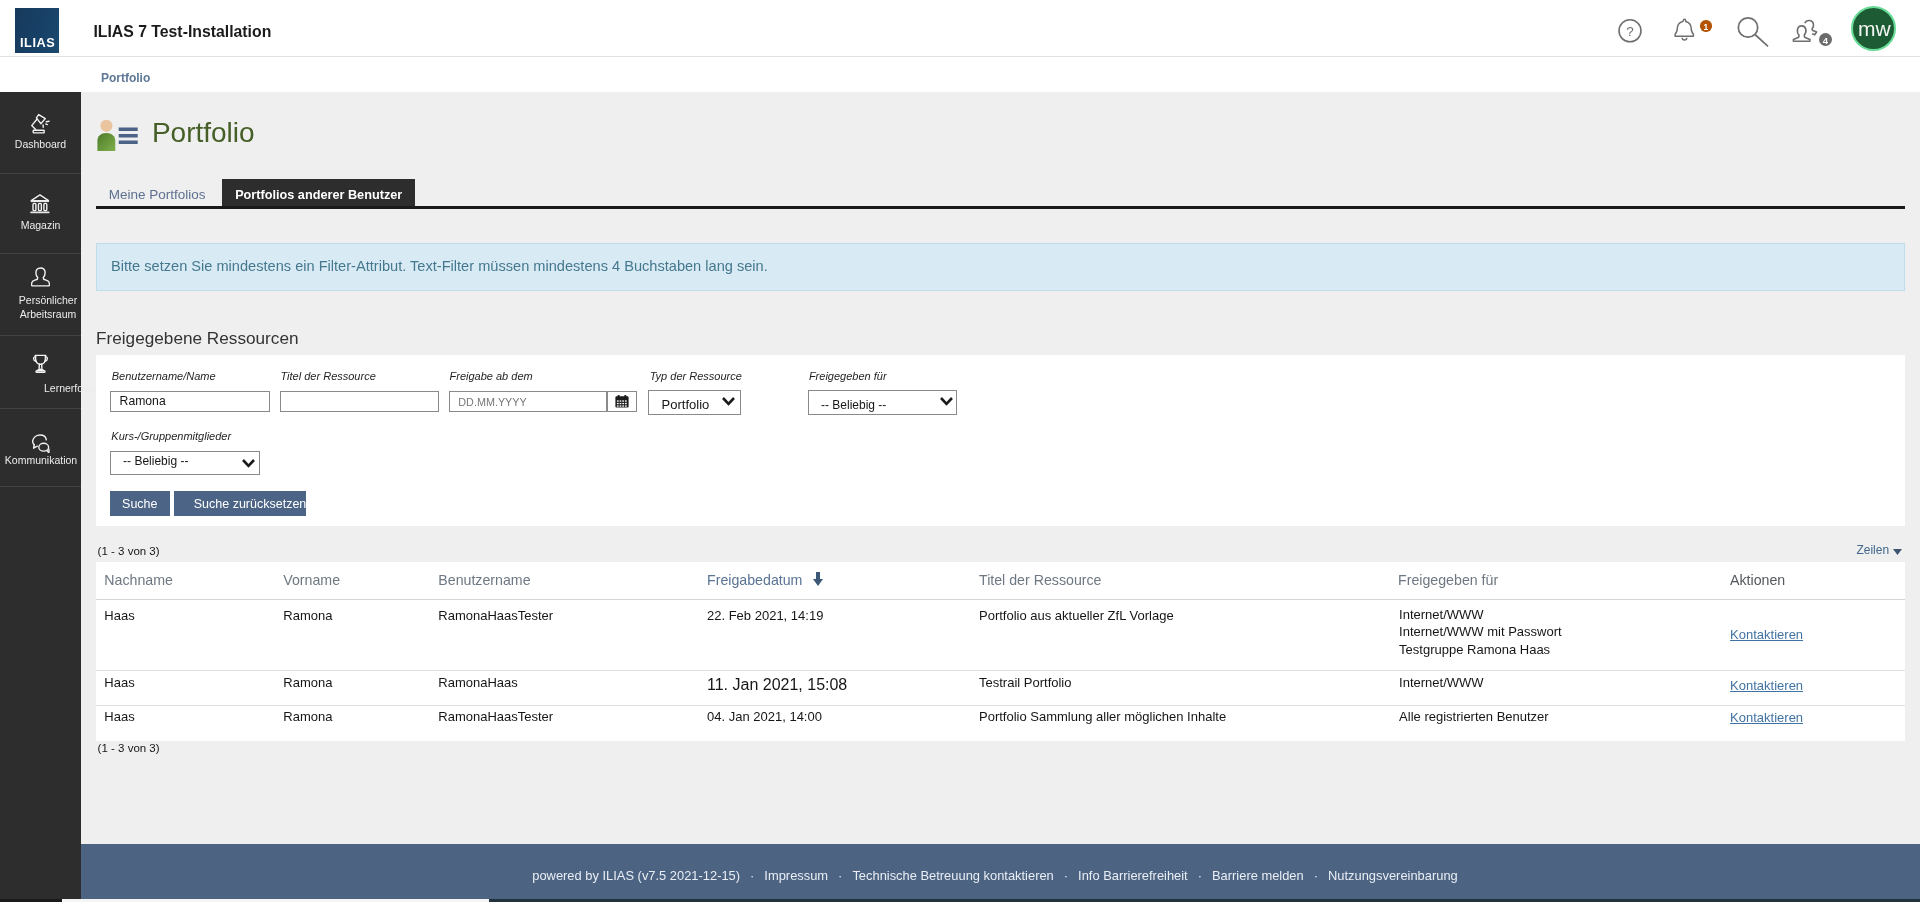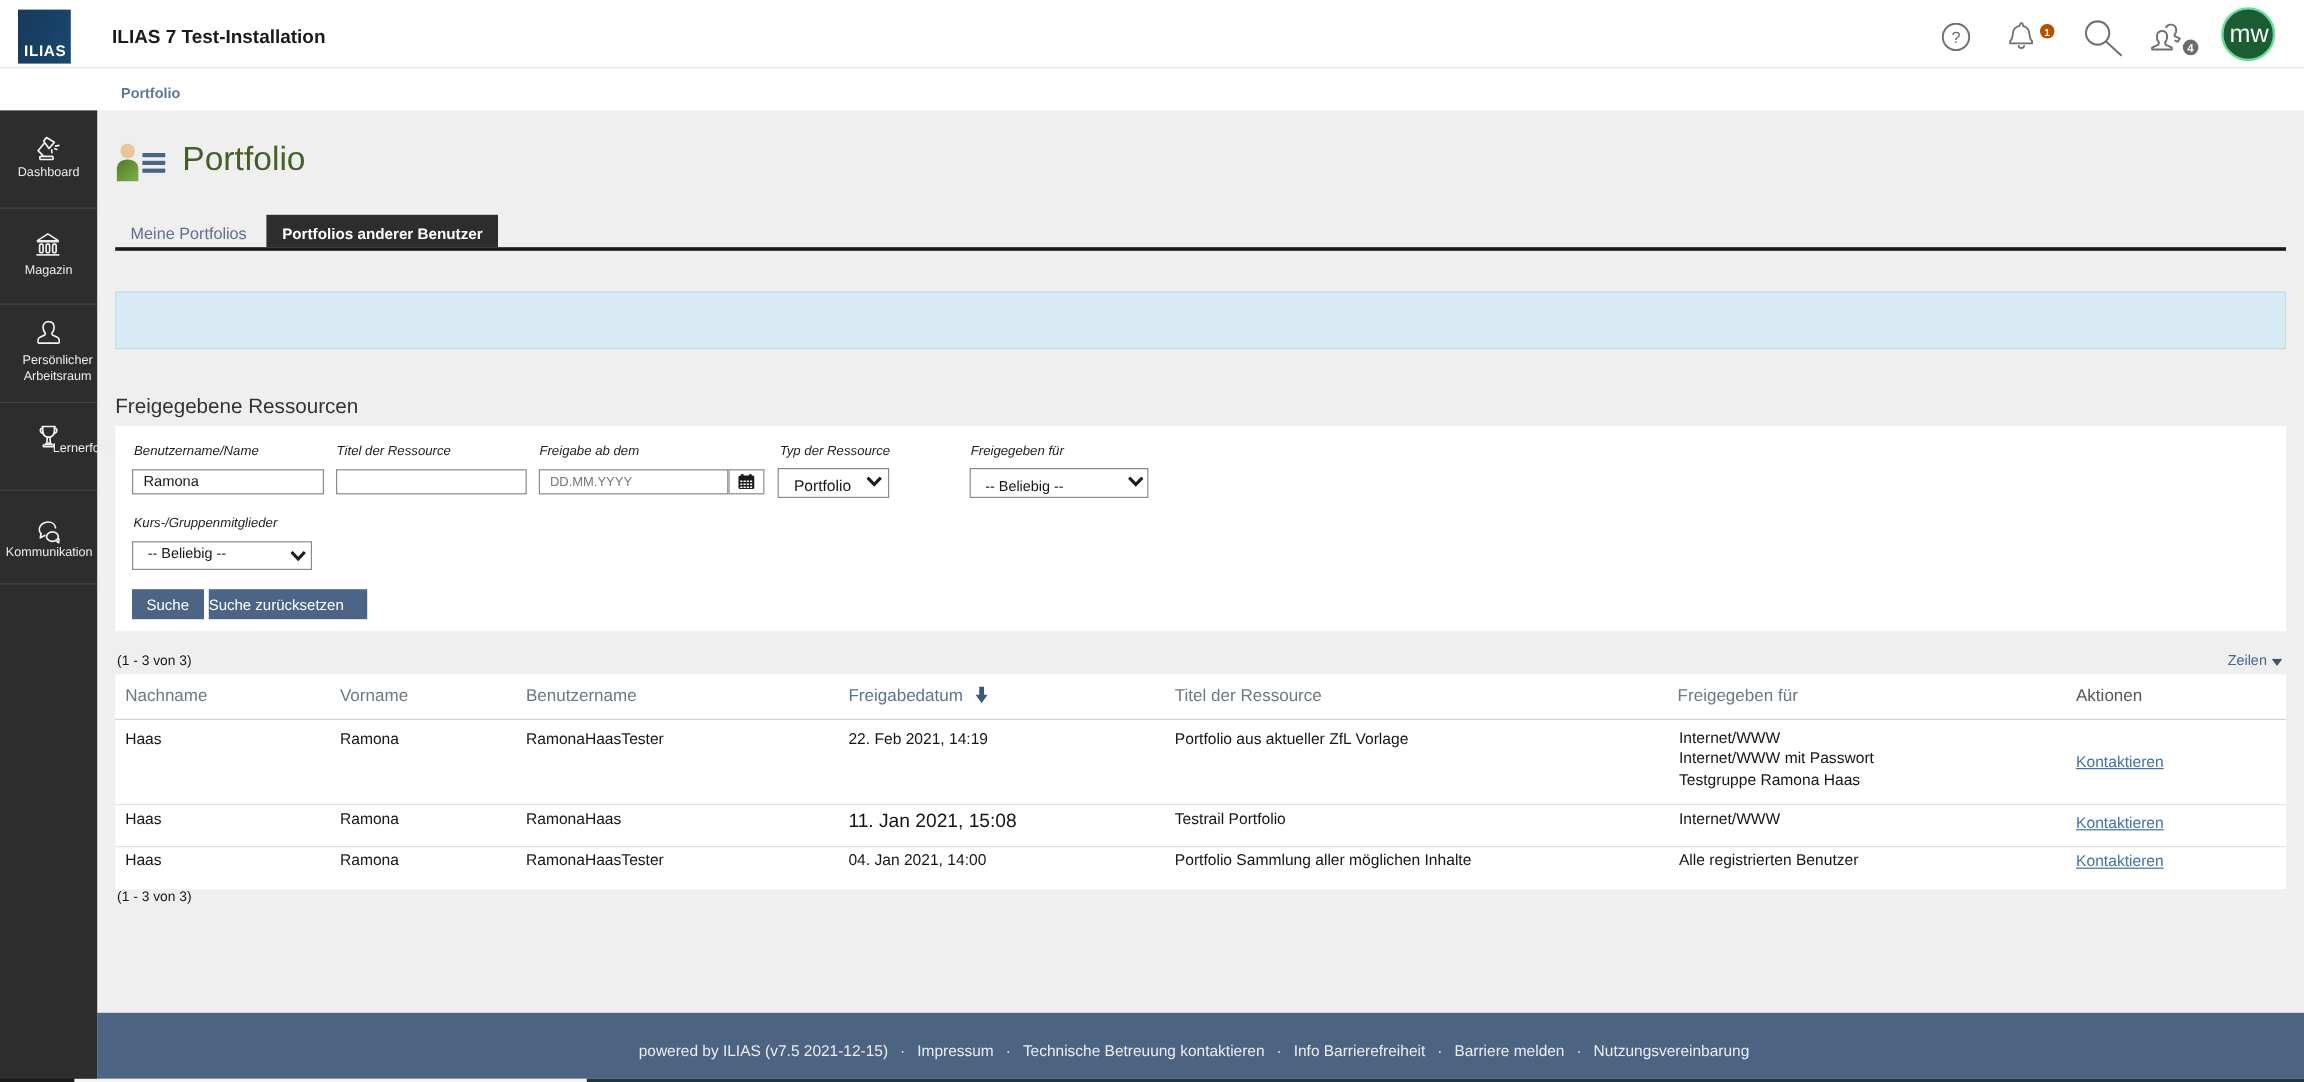--- a/index.html
+++ b/index.html
@@ -85,21 +85,21 @@
   <svg class="abs" style="left:32px;top:354px;" width="17" height="20" viewBox="0 0 17 20">
     <g fill="none" stroke="#f2f2f2" stroke-width="1.4" stroke-linejoin="round" stroke-linecap="round">
       <path d="M3.2 1.4 H13.8"></path>
       <path d="M3.6 1.6 V4.6 C3.6 8 5.4 10.3 8.5 10.3 C11.6 10.3 13.4 8 13.4 4.6 V1.6"></path>
       <path d="M3.5 2.8 C1 2.8 0.7 6.4 4.2 7.3 M13.5 2.8 C16 2.8 16.3 6.4 12.8 7.3"></path>
       <path d="M7.4 10.3 L7.1 14.4 M9.6 10.3 L9.9 14.4"></path>
       <path d="M5.9 16.3 C5.9 14.9 11.1 14.9 11.1 16.3"></path>
       <rect x="4" y="16.6" width="9" height="1.7" rx="0.85"></rect>
     </g>
   </svg>
-  <div class="t" style="left:0;top:368px;width:81px;text-align:center;font-size:10.5px;color:#ececec;padding-left:44px;">Lernerfolge</div>
+  <div class="t" style="left:0;top:382px;width:81px;text-align:center;font-size:10.5px;color:#ececec;padding-left:44px;">Lernerfolge</div>
 
   <svg class="abs" style="left:31.5px;top:434px;" width="18" height="19" viewBox="0 0 18 19">
     <g fill="none" stroke="#f2f2f2" stroke-width="1.4" stroke-linejoin="round" stroke-linecap="round">
       <path d="M2.2 10.8 C1 9.6 0.4 8 0.8 6.3 C1.5 3.2 4.6 1 8.1 1 C11.4 1 13.9 3 14.3 5.8"></path>
       <path d="M2.2 10.6 L1.6 14.2 L5.3 12.2"></path>
       <ellipse cx="11.7" cy="13.2" rx="4.9" ry="3.9"></ellipse>
       <path d="M14.7 16.4 L16.9 18.7 L17 15.1"></path>
     </g>
   </svg>
   <div class="t" style="left:0;top:453.7px;width:82px;text-align:center;font-size:10.5px;color:#ececec;">Kommunikation</div>
@@ -118,20 +118,21 @@
     <rect x="22.7" y="26.5" width="19" height="3.5" fill="#4a6386"></rect>
   </svg>
   <div class="t" style="left:151.9px;top:116.3px;font-size:28px;color:#465f28;">Portfolio</div>
 
   <div class="t" style="left:108.8px;top:186.7px;font-size:13.5px;color:#5e7090;">Meine Portfolios</div>
   <div class="abs" style="left:222px;top:178.5px;width:193.4px;height:27.5px;background:#2d2d2d;"></div>
   <div class="t" style="left:222px;top:187.5px;width:193.4px;text-align:center;font-size:12.7px;font-weight:bold;color:#fff;">Portfolios anderer Benutzer</div>
   <div class="abs" style="left:96px;top:206px;width:1809px;height:2.5px;background:#1a1a1a;"></div>
 
   <div class="abs" style="left:96px;top:242.5px;width:1809px;height:48.5px;background:#d8ebf4;border:1px solid #c0dbe9;"></div>
+  <div class="t" style="left:111px;top:258.2px;font-size:14.6px;color:#45788f;">Bitte setzen Sie mindestens ein Filter-Attribut. Text-Filter müssen mindestens 4 Buchstaben lang sein.</div>
 
   <div class="t" style="left:96px;top:328.2px;font-size:17.2px;color:#333;">Freigegebene Ressourcen</div>
 
   <div class="abs" style="left:96px;top:355px;width:1809px;height:171px;background:#fff;"></div>
 
   <div class="t" style="left:111.7px;top:370.1px;font-size:11px;font-style:italic;color:#1f1f1f;">Benutzername/Name</div>
   <div class="t" style="left:280.5px;top:370.1px;font-size:11px;font-style:italic;color:#1f1f1f;">Titel der Ressource</div>
   <div class="t" style="left:449.5px;top:370.1px;font-size:11px;font-style:italic;color:#1f1f1f;">Freigabe ab dem</div>
   <div class="t" style="left:649.7px;top:370.1px;font-size:11px;font-style:italic;color:#1f1f1f;">Typ der Ressource</div>
   <div class="t" style="left:808.9px;top:370.1px;font-size:11px;font-style:italic;color:#1f1f1f;">Freigegeben für</div>
@@ -175,21 +176,21 @@
   <div class="t" style="left:111.3px;top:429.8px;font-size:11px;font-style:italic;color:#1f1f1f;">Kurs-/Gruppenmitglieder</div>
   <div class="abs" style="left:110px;top:451px;width:150px;height:24px;background:#fff;border:1px solid #8a8a8a;"></div>
   <div class="t" style="left:123.1px;top:454.2px;font-size:12px;color:#161616;">-- Beliebig --</div>
   <svg class="abs" style="left:242.4px;top:458.5px;" width="13" height="9" viewBox="0 0 13 9">
     <path d="M1 1 L6.5 6.8 L12 1" fill="none" stroke="#1b1b1b" stroke-width="2.6"></path>
   </svg>
 
   <div class="abs" style="left:110px;top:491.3px;width:59.6px;height:24.4px;background:#4c6586;"></div>
   <div class="t" style="left:110px;top:496.7px;width:59.6px;text-align:center;font-size:12.5px;color:#fff;">Suche</div>
   <div class="abs" style="left:173.9px;top:491.3px;width:132.4px;height:24.4px;background:#4c6586;"></div>
-  <div class="t" style="left:173.9px;top:496.7px;width:132.4px;text-align:left;font-size:12.5px;color:#fff;">Suche zurücksetzen</div>
+  <div class="t" style="left:173.9px;top:496.7px;width:132.4px;text-align:right;font-size:12.5px;color:#fff;">Suche zurücksetzen</div>
 
   <div class="t" style="left:97.6px;top:545.1px;font-size:11.5px;color:#161616;">(1 - 3 von 3)</div>
   <div class="t" style="left:1856.4px;top:543.1px;font-size:12px;color:#41678c;">Zeilen</div>
   <svg class="abs" style="left:1892.5px;top:548.5px;" width="9" height="6" viewBox="0 0 9 6">
     <path d="M0 0 h9 l-4.5 6 z" fill="#3f5470"></path>
   </svg>
 
   <div class="abs" style="left:96px;top:562px;width:1809px;height:179px;background:#fff;"></div>
   <div class="abs" style="left:96px;top:598.5px;width:1809px;height:1px;background:#d5d5d5;"></div>
   <div class="abs" style="left:96px;top:670px;width:1809px;height:1px;background:#e2e2e2;"></div>

